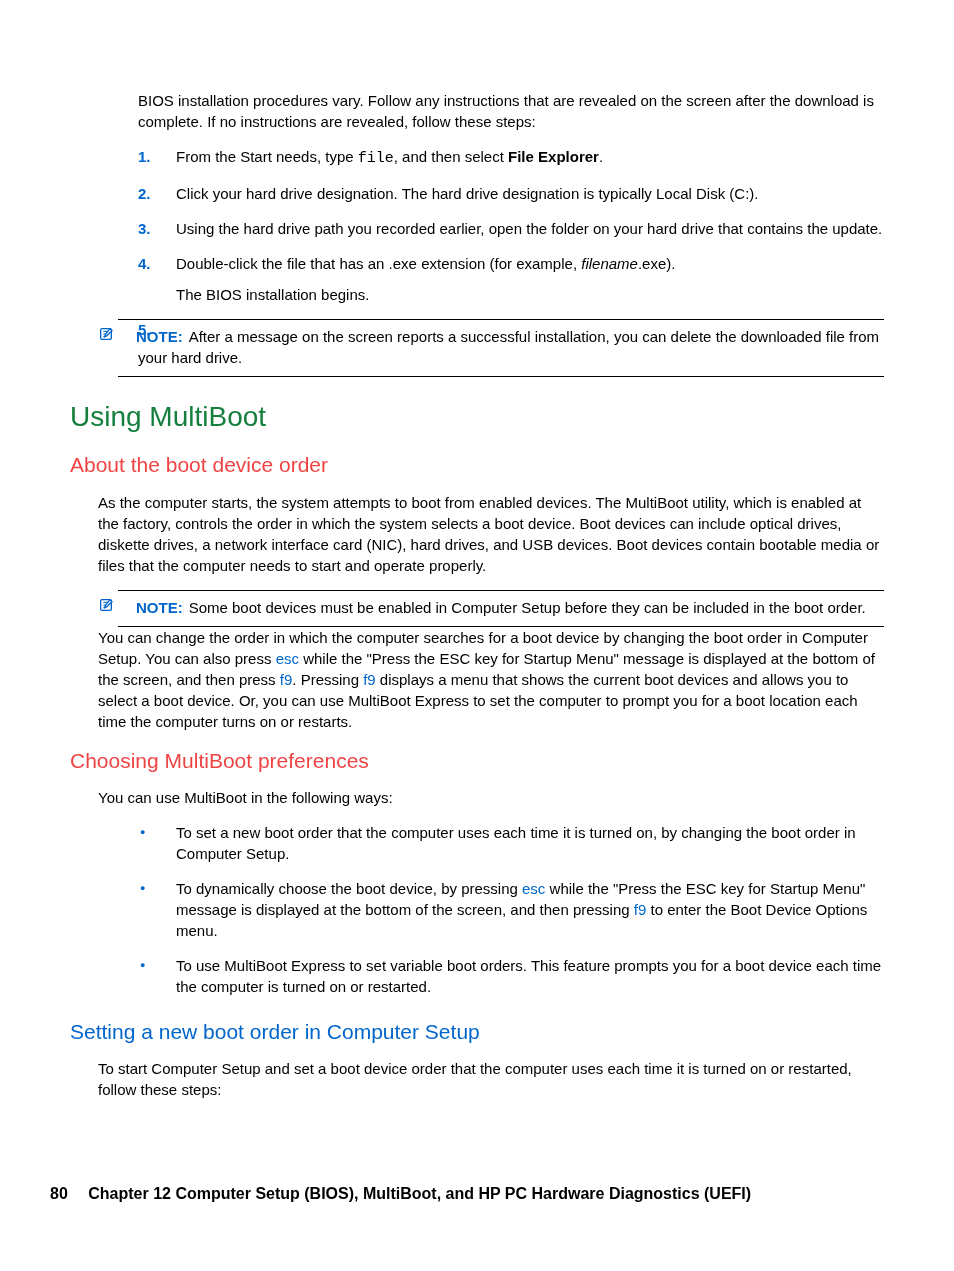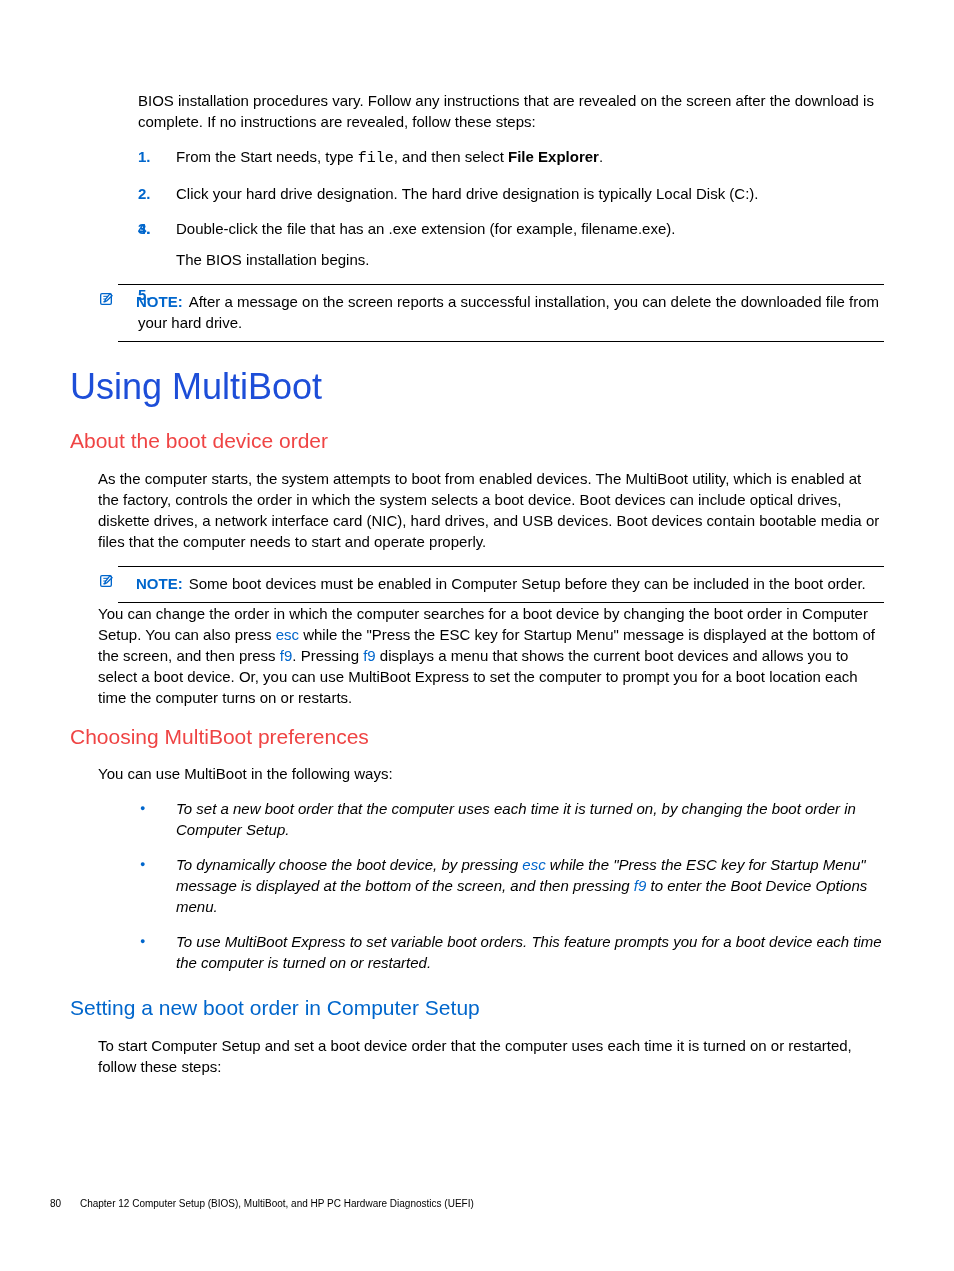--- a/index.html
+++ b/index.html
@@ -29,21 +29,21 @@
     .ordered-list li .num {
       position: absolute;
       left: 0;
       color: #0066cc;
       font-weight: bold;
     }
     .code-inline {
       font-family: "Courier New", monospace;
     }
     .bold { font-weight: bold; }
-    .italic { }
+    .italic { font-style: italic; }
     .sub-para {
       margin-top: 10px;
     }
     .note-block {
       margin-left: 48px;
       margin-top: 6px;
       margin-bottom: 0;
       border-top: 1px solid #000;
       border-bottom: 1px solid #000;
       padding: 6px 0 8px 0;
@@ -59,22 +59,22 @@
     .note-label {
       color: #0066cc;
       font-weight: bold;
       margin-right: 6px;
     }
     .note-body {
       padding-left: 20px;
       text-indent: -20px;
     }
     h1 {
-      color: #1d4ed8;
-      font-size: 36px;
+      color: #15803d;
+      font-size: 28px;
       font-weight: normal;
       margin-top: 20px;
       margin-bottom: 14px;
     }
     h2 {
       color: #ef4444;
       font-size: 21px;
       font-weight: normal;
       margin-top: 8px;
       margin-bottom: 12px;
@@ -94,54 +94,55 @@
       color: #0066cc;
     }
     .bullet-list {
       margin-left: 68px;
       list-style: none;
     }
     .bullet-list li {
       position: relative;
       padding-left: 38px;
       margin-bottom: 14px;
-      font-style: italic;
     }
     .bullet-list li::before {
       content: "●";
       position: absolute;
       left: 2px;
       color: #0066cc;
       font-size: 9px;
       top: 4px;
     }
     .footer {
       position: absolute;
-      bottom: 60px;
+      bottom: 66px;
       left: 50px;
-      font-size: 10px;
+      font-size: 16px;
+      font-weight: bold;
     }
     .footer .page-num { margin-right: 16px; }
   </style>
 </head>
 <body>
 
 <p class="intro-para">BIOS installation procedures vary. Follow any instructions that are revealed on the screen after the download is complete. If no instructions are revealed, follow these steps:</p>
 
 <ol class="ordered-list">
   <li>
     <span class="num">1.</span>
     <span>From the Start needs, type </span><span class="code-inline">file</span><span>, and then select </span><span class="bold">File Explorer</span><span>.</span>
   </li>
   <li>
     <span class="num">2.</span>
     <span>Click your hard drive designation. The hard drive designation is typically Local Disk (C:).</span>
   </li>
   <li>
     <span class="num">3.</span>
+    <span>Using the hard drive path you recorded earlier, open the folder on your hard drive that contains the update.</span>
   </li>
   <li>
     <span class="num">4.</span>
     <span>Double-click the file that has an .exe extension (for example, </span><span class="italic">filename</span><span>.exe).</span>
     <p class="sub-para">The BIOS installation begins.</p>
   </li>
   <li>
     <span class="num">5.</span>
   </li>
 </ol>

